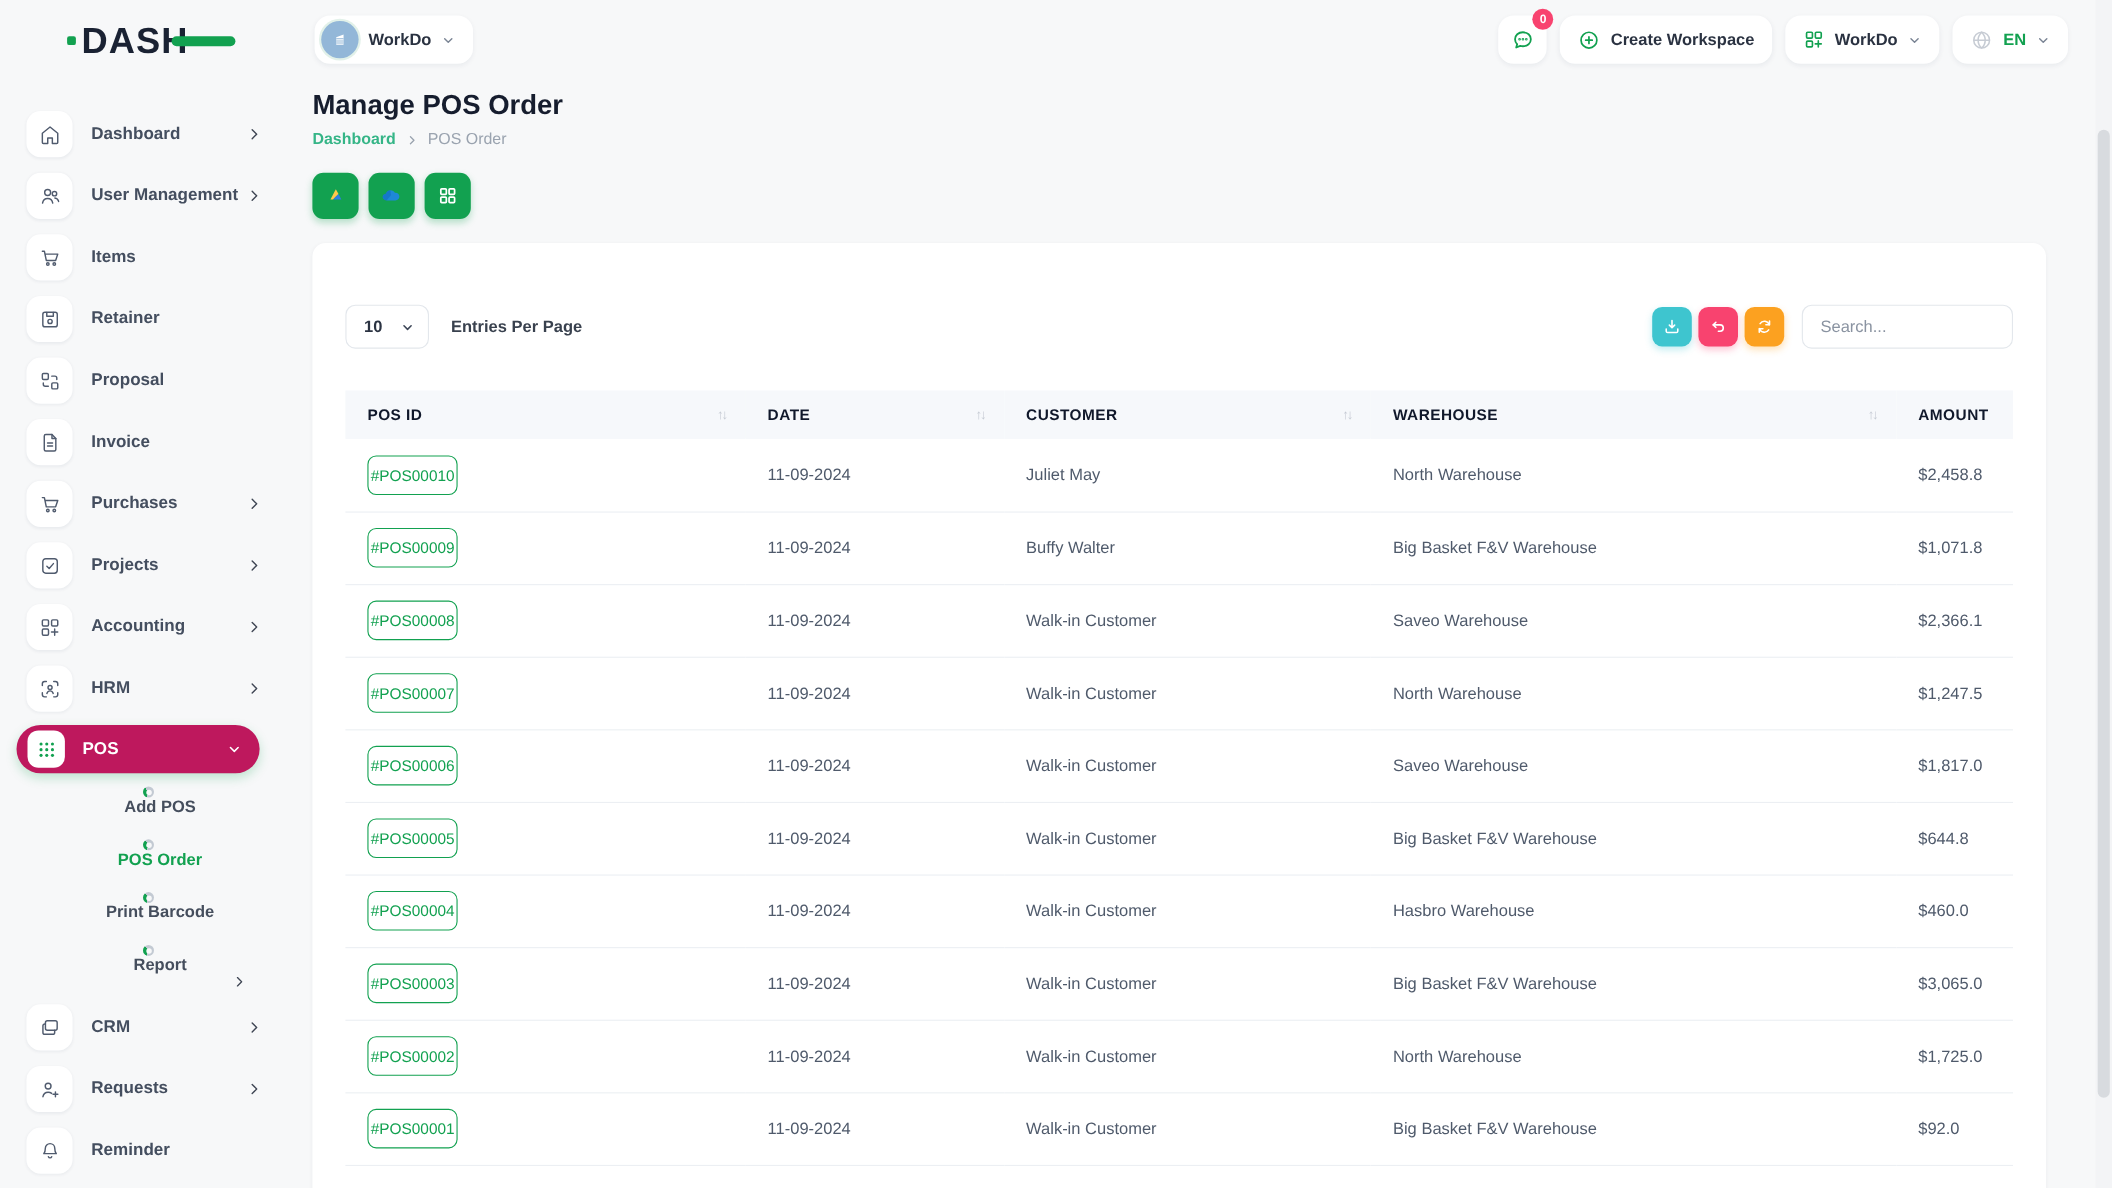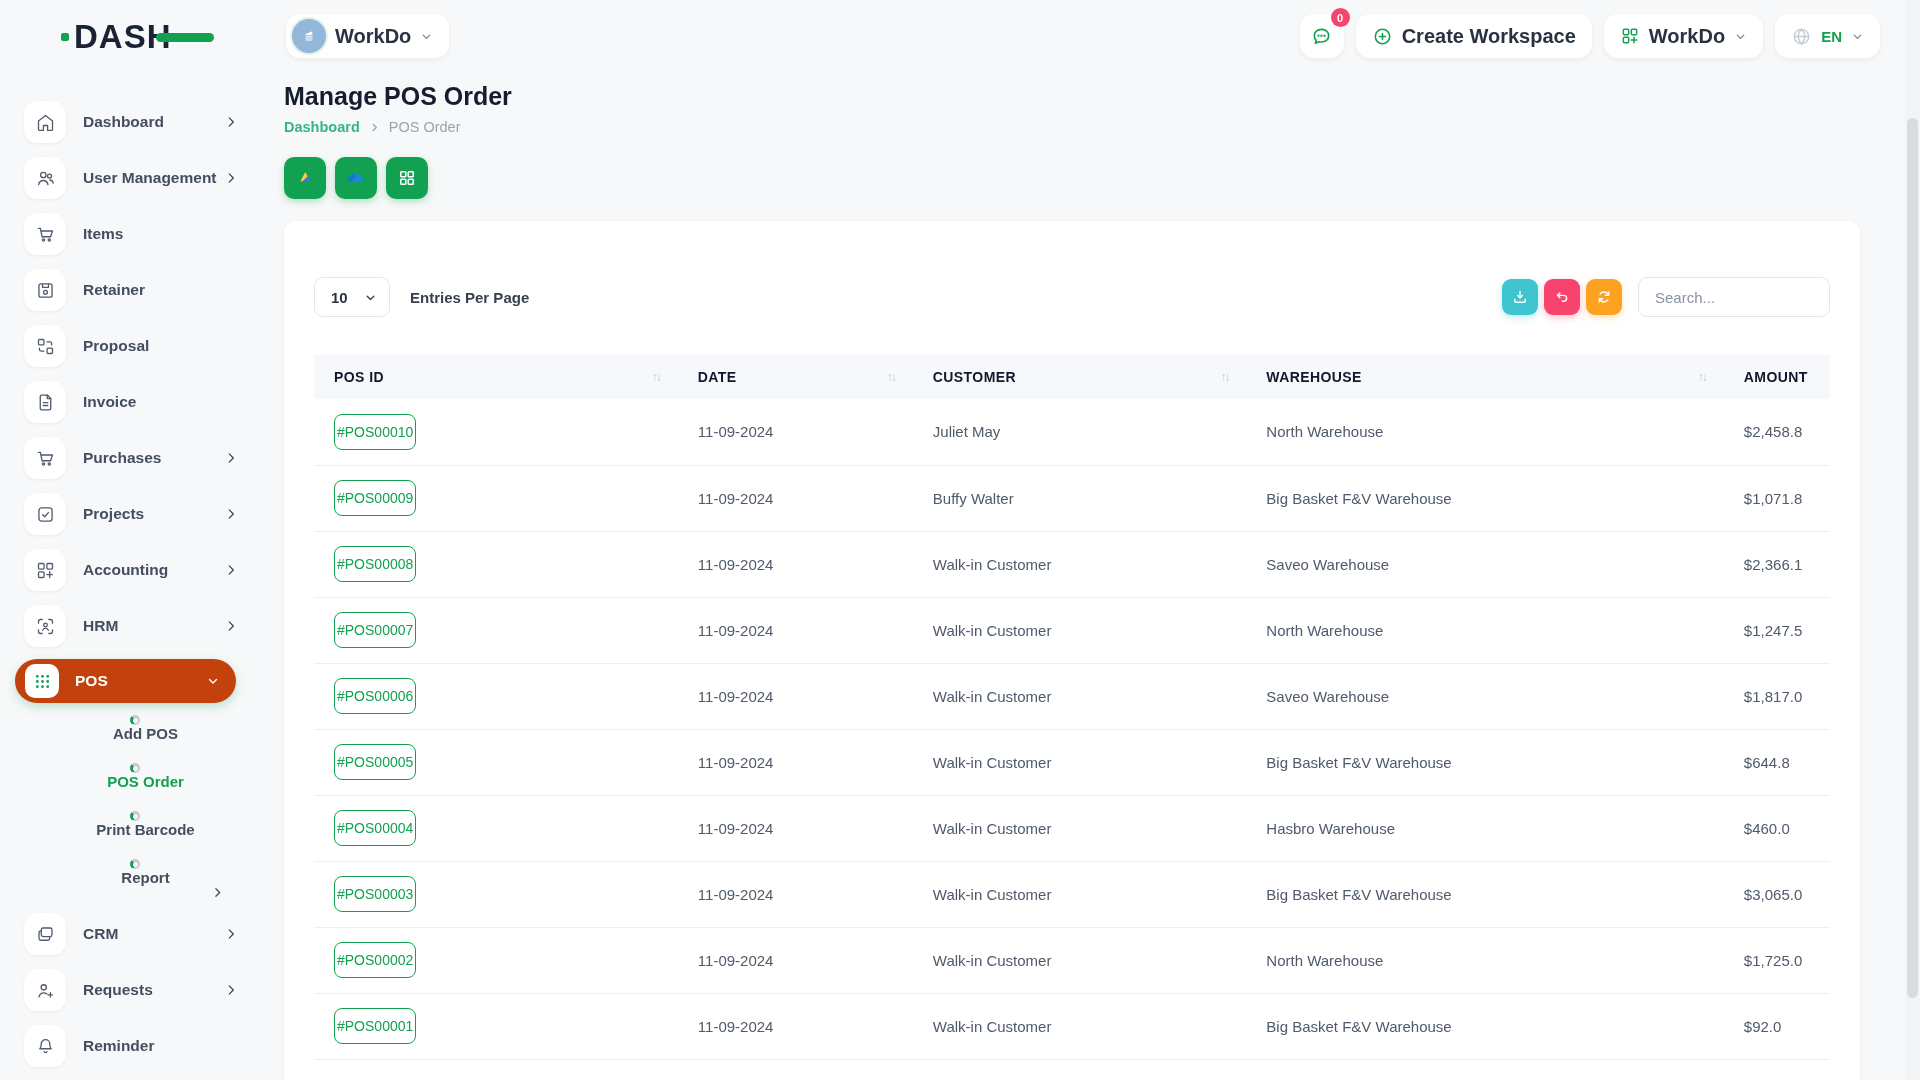--- a/index.html
+++ b/index.html
@@ -6,35 +6,35 @@
   body { font-family:"Liberation Sans", sans-serif; background:#e9eaec; }
   .app { position:relative; width:1920px; height:1080px; background:#F7F8F9; overflow:hidden; font-family:"Liberation Sans", sans-serif; }
 
   
   .topbar { position:absolute; top:0; left:0; right:0; height:72px; }
   .logo { position:absolute; left:74px; top:18px; cursor:pointer; }
   .logo-text { font-size:33px; font-weight:800; letter-spacing:1px; color:#1A2233; }
   .logo-dot { position:absolute; left:-13px; top:15px; width:8px; height:8px; border-radius:2px; background:#12A150; }
   .logo-bar { position:absolute; left:82px; top:15px; width:58px; height:9px; border-radius:5px; background:#12A150; }
   .pill { display:flex; align-items:center; gap:9px; height:44px; background:#fff; border-radius:14px; box-shadow:0 2px 5px rgba(25,35,60,.06); padding:0 16px; cursor:pointer; }
-  .pill-label { font-size:20px; font-weight:600; color:#2A3241; }
+  .pill-label { font-size:15px; font-weight:600; color:#2A3241; }
   .ws-pill { position:absolute; left:286px; top:14px; padding:0 16px 0 6px; }
   .avatar { width:34px; height:34px; border-radius:50%; background:#93B7D8; display:flex; align-items:center; justify-content:center; box-shadow:0 0 0 2px #E2F1E9; }
   .tb-right { position:absolute; right:40px; top:14px; display:flex; gap:12px; align-items:center; }
   .chat-btn { position:relative; width:44px; height:44px; background:#fff; border-radius:14px; box-shadow:0 2px 5px rgba(25,35,60,.06); display:flex; align-items:center; justify-content:center; cursor:pointer; }
   .chat-badge { position:absolute; top:-6px; right:-6px; min-width:19px; height:19px; border-radius:10px; background:#F8436F; color:#fff; font-size:11px; font-weight:700; display:flex; align-items:center; justify-content:center; padding:0 5px; }
   .en-label { color:#12A150; font-weight:700; font-size:15px; }
 
   
   .sidebar { position:absolute; top:72px; left:0; width:260px; bottom:0; padding-top:27px; overflow:hidden; }
   .side-item { display:flex; align-items:center; height:46px; margin:0 22px 10px 24px; cursor:pointer; }
   .chip { width:42px; height:42px; background:#fff; border-radius:13px; box-shadow:0 1px 3px rgba(25,35,60,.06); display:flex; align-items:center; justify-content:center; color:#505B6E; flex:0 0 auto; }
   .side-label { margin-left:17px; font-size:15.5px; font-weight:600; color:#444E5F; }
   .chev { margin-left:auto; display:flex; color:#3F4654; }
-  .side-item.active { background:#c2410c; border-radius:23px; height:44px; margin:6px 24px 12px 15px; padding:0 16px 0 10px; box-shadow:0 4px 10px rgba(18,161,80,.25); }
+  .side-item.active { background:#be185d; border-radius:23px; height:44px; margin:6px 24px 12px 15px; padding:0 16px 0 10px; box-shadow:0 4px 10px rgba(18,161,80,.25); }
   .side-item.active .chip { width:34px; height:34px; border-radius:10px; box-shadow:none; }
   .side-item.active .side-label { color:#fff; margin-left:16px; font-weight:700; }
   .side-item.active .chev { color:#fff; }
   .side-sub { display:flex; align-items:center; height:40px; margin:0 36px 8px 46px; cursor:pointer;flex-direction:column; }
   .bullet { width:10px; height:10px; border-radius:50%; background:conic-gradient(from 200deg,#12A150 0 120deg,#C3CAD3 120deg 360deg); position:relative; flex:0 0 auto; }
   .bullet::after { content:""; position:absolute; inset:2.5px; background:#F7F8F9; border-radius:50%; }
   .sub-label { margin-left:21px; font-size:15px; font-weight:600; color:#454E5D; }
   .side-sub.active .sub-label { color:#12A150; }
 
   

